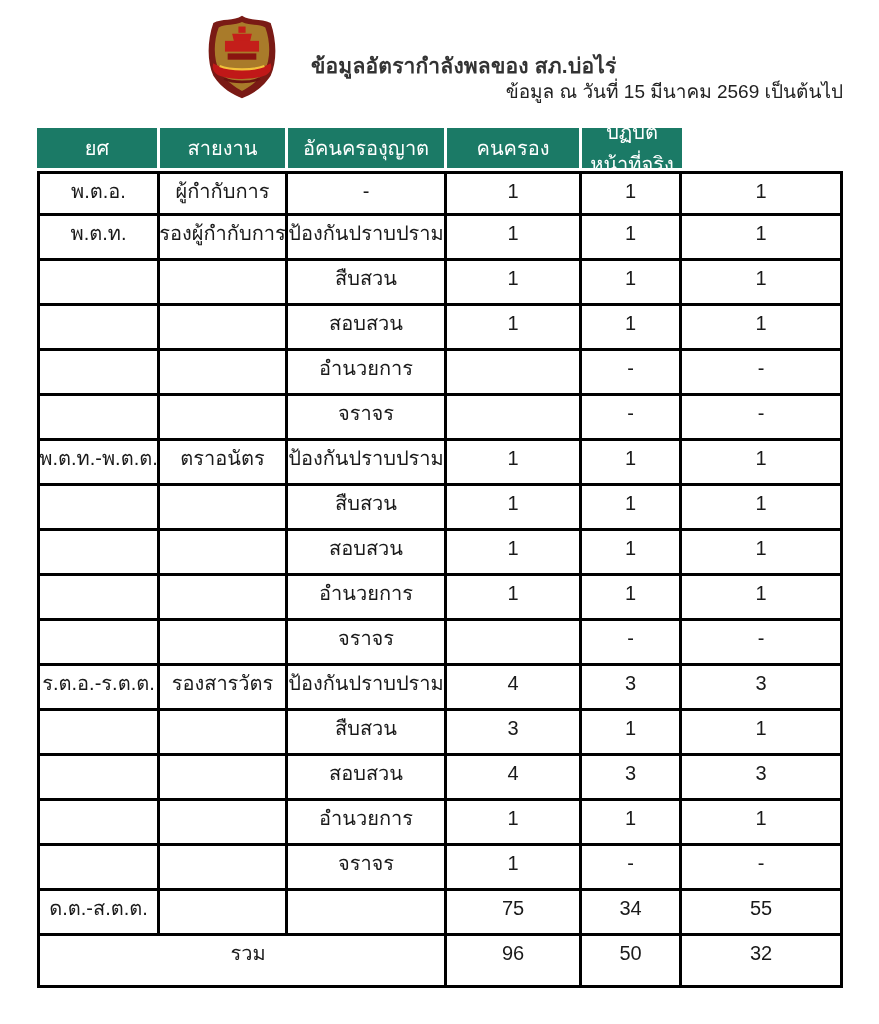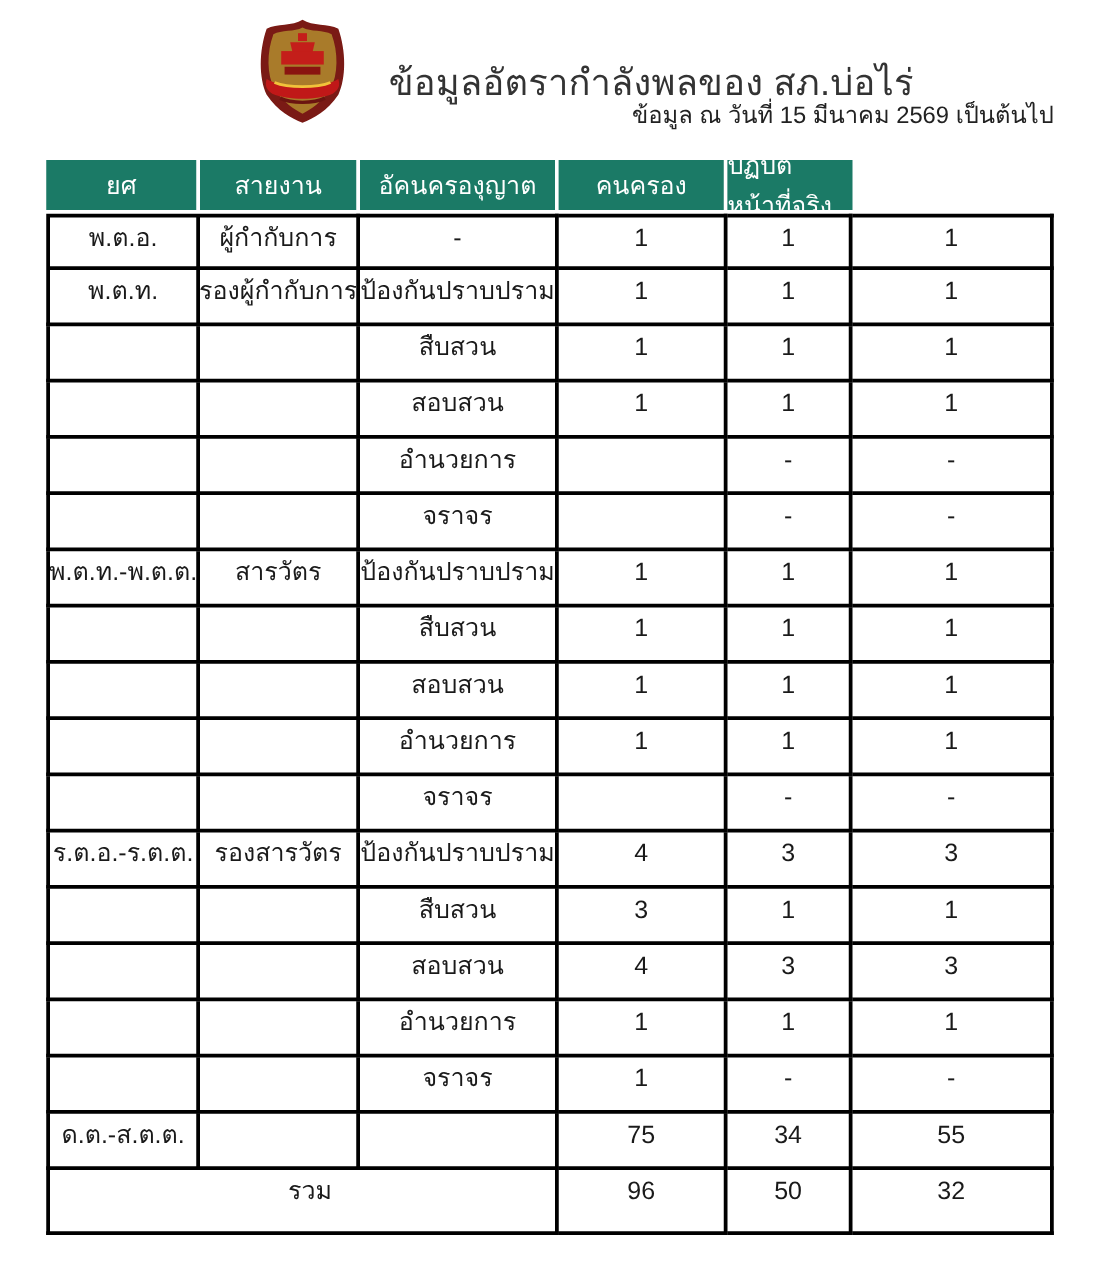--- a/index.html
+++ b/index.html
@@ -9,30 +9,30 @@
     --title-text:#333333;
   }
   html,body{margin:0;padding:0;}
   body{
     width:879px;height:1024px;background:#ffffff;position:relative;
     font-family:"Liberation Sans","DejaVu Sans",sans-serif;
     -webkit-font-smoothing:antialiased;
   }
   .topbar{position:absolute;top:14px;left:197px;display:flex;align-items:center;}
   .logo{width:90px;height:86px;flex:0 0 auto;}
-  .title{margin:17px 0 0 24px;font-size:29px;font-weight:400;color:var(--title-text);letter-spacing:.2px;}
+  .title{margin:17px 0 0 24px;font-size:21px;font-weight:700;color:var(--title-text);letter-spacing:.2px;}
   .subtitle{position:absolute;top:76px;left:37px;width:806px;text-align:right;font-size:19px;color:#222222;}
   .table-wrap{position:absolute;top:128px;left:37px;width:806px;}
   .grid{display:grid;grid-template-columns:123px 128px 159px 135px 100px 161px;border-radius:16px;}
   .thead .th{
     background:var(--header-bg);color:var(--header-text);
     height:40px;display:flex;align-items:center;justify-content:center;
     font-size:20px;border-right:3px solid #ffffff;box-sizing:border-box;
   }
-  .thead .th:last-child{border-right:none;}
+  .thead .th:last-child{border-right:none;text-align:center;}
   .tbody{margin-top:3px;grid-auto-rows:minmax(45px,auto);}
   .td{
     border-right:3px solid var(--border);border-bottom:3px solid var(--border);
     display:flex;justify-content:center;align-items:flex-start;
     padding-top:5px;font-size:20px;color:#1a1a1a;box-sizing:border-box;
     line-height:1.2;white-space:nowrap;overflow:hidden;
   }
   .td.first-col{border-left:3px solid var(--border);}
   .td.first-row{border-top:3px solid var(--border);}
   .td.span3{grid-column:span 3;padding-left:12px;}
@@ -99,21 +99,21 @@
       <div class="td"></div>
       <div class="td">-</div>
       <div class="td">-</div>
       <div class="td first-col"></div>
       <div class="td"></div>
       <div class="td">จราจร</div>
       <div class="td"></div>
       <div class="td">-</div>
       <div class="td">-</div>
       <div class="td first-col">พ.ต.ท.-พ.ต.ต.</div>
-      <div class="td">สารวัตร</div>
+      <div class="td">ตราอนัตร</div>
       <div class="td">ป้องกันปราบปราม</div>
       <div class="td">1</div>
       <div class="td">1</div>
       <div class="td">1</div>
       <div class="td first-col"></div>
       <div class="td"></div>
       <div class="td">สืบสวน</div>
       <div class="td">1</div>
       <div class="td">1</div>
       <div class="td">1</div>

